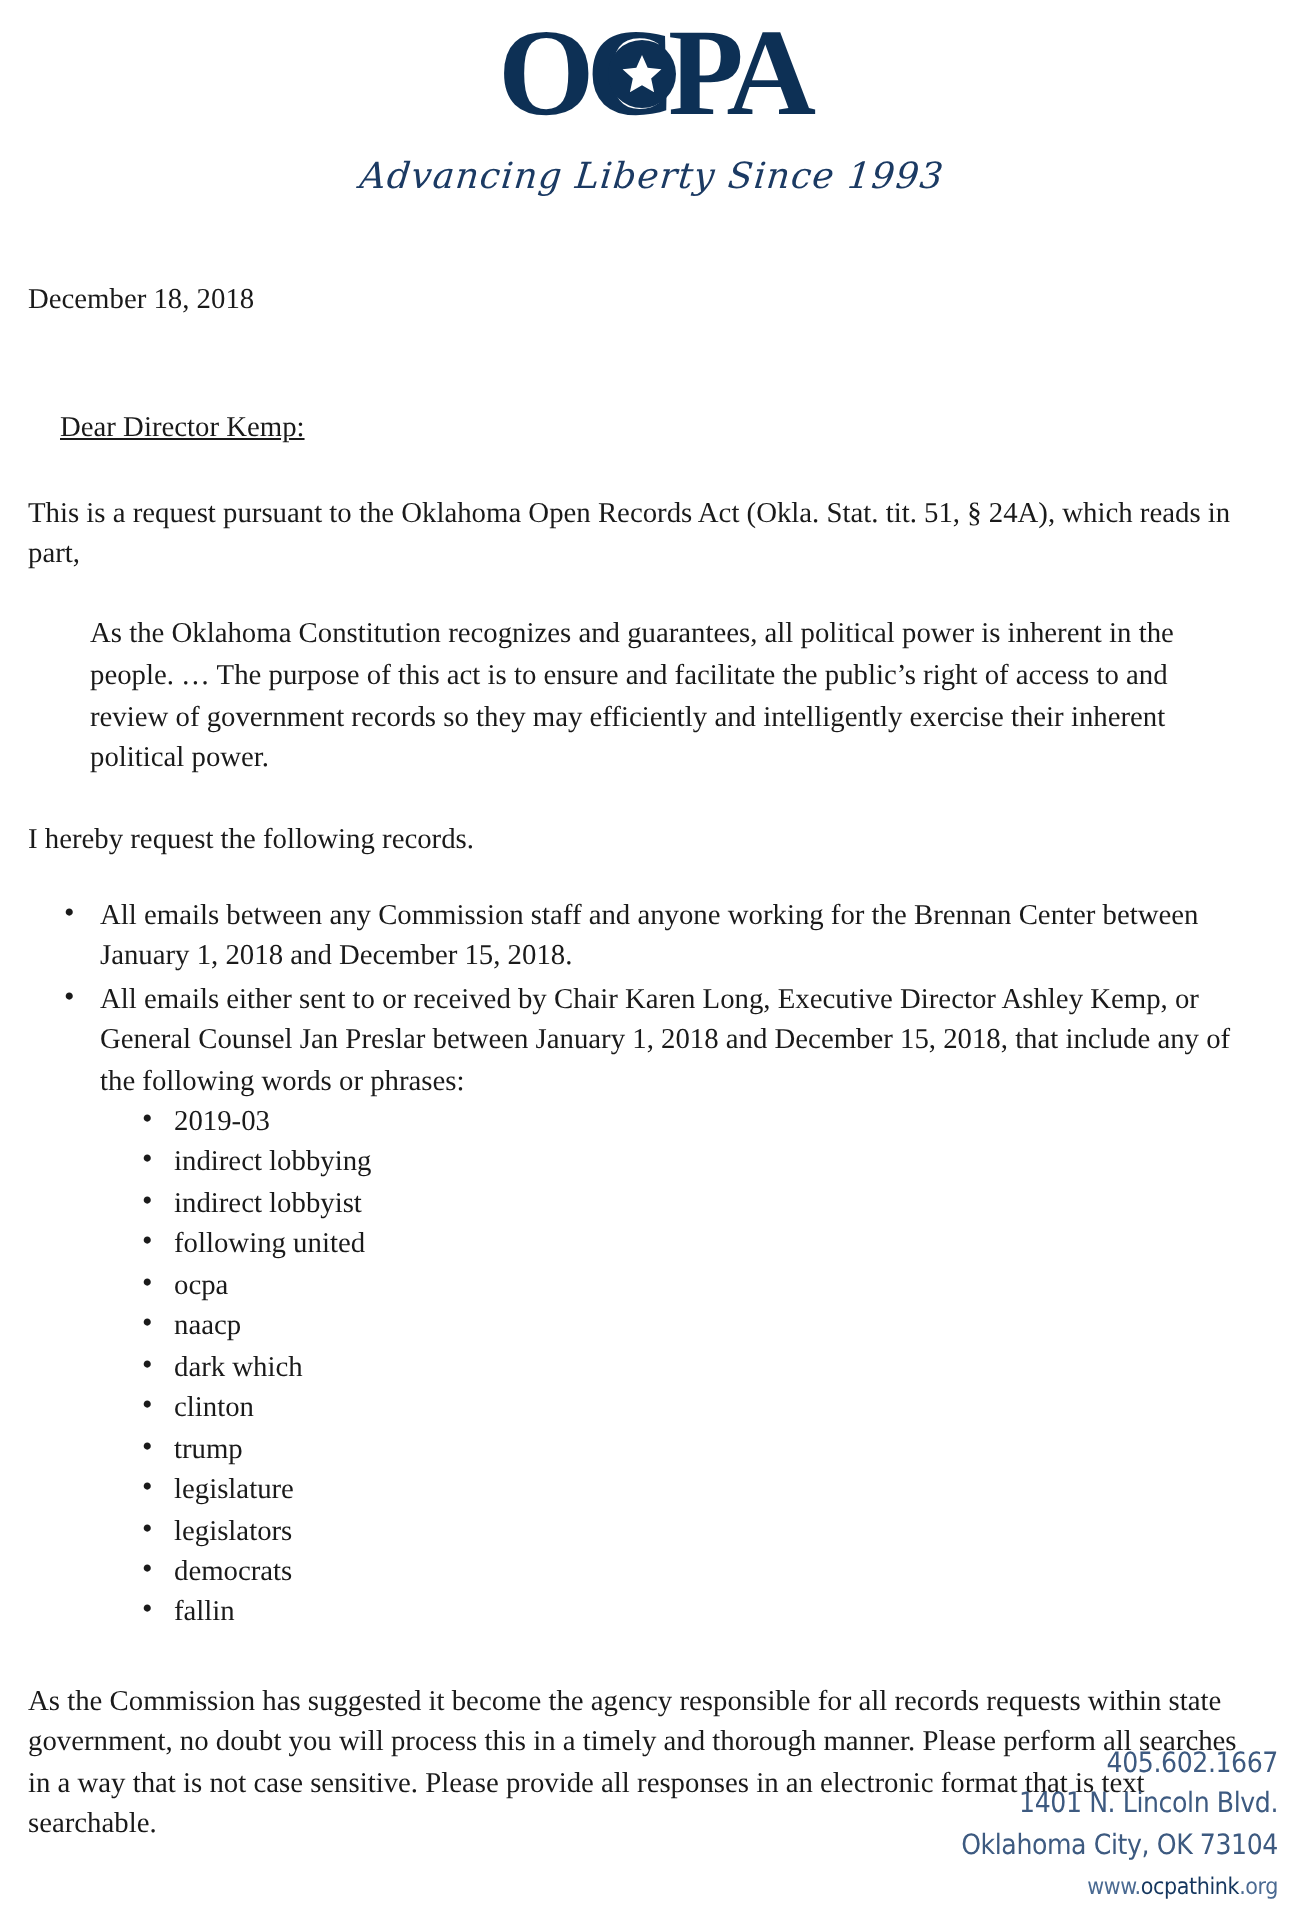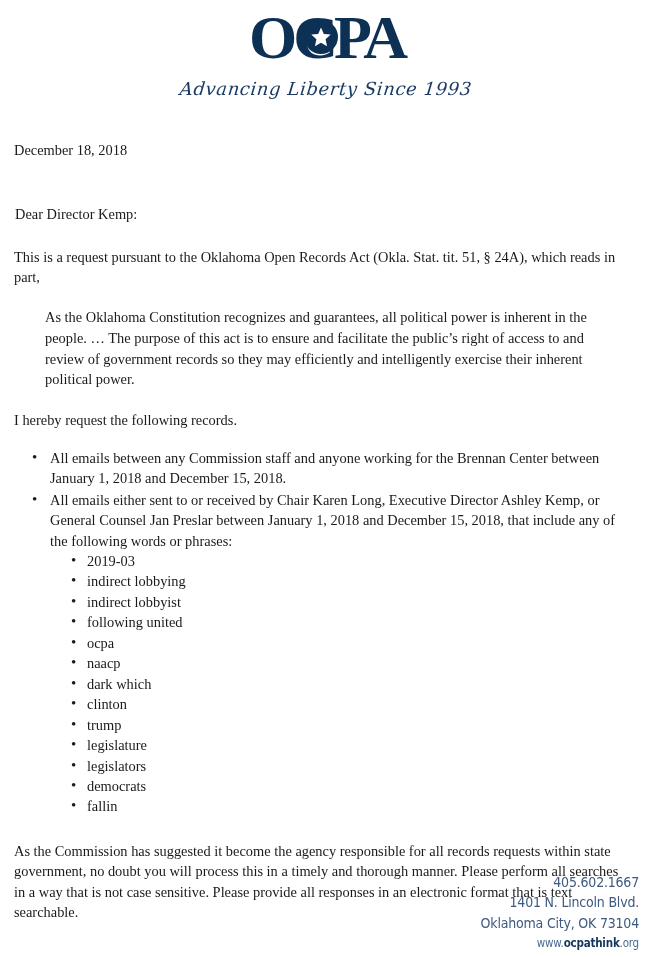--- a/index.html
+++ b/index.html
@@ -72,21 +72,21 @@
   }
   .doc-body {
     position: absolute;
     left: 0;
     top: 140px;
     width: 614px;
     font-size: 14.4px;
     line-height: 1.42;
   }
   .date-line { margin: 0 0 0 0; }
-  .salutation { margin: 44px 0 0 1px; }
+  .salutation { margin: 44px 0 0 16px; text-decoration: underline; }
   .para { margin: 22px 0 0 0; text-align: left; }
   .para.tight { margin-top: 20px; }
 
   blockquote.quote {
     margin: 19px 0 0 31px;
     width: 580px;
     line-height: 1.45;
   }
 
   ul.req-list {
@@ -149,21 +149,21 @@
     width: 200px;
     text-align: right;
     font-family: "DejaVu Sans Condensed", "Liberation Sans Narrow", "Liberation Sans", sans-serif;
     font-size: 11.5px;
     color: #4a6a92;
     letter-spacing: -0.2px;
     white-space: nowrap;
   }
   .web b {
     color: #14365e;
-    font-weight: bold;
+    font-weight: normal;
   }
 </style>
 </head>
 <body>
 
 <div class="page">
 
   <div class="letterhead">
     <div class="logo-wrap">
       <span class="logo-text">OCPA</span>

